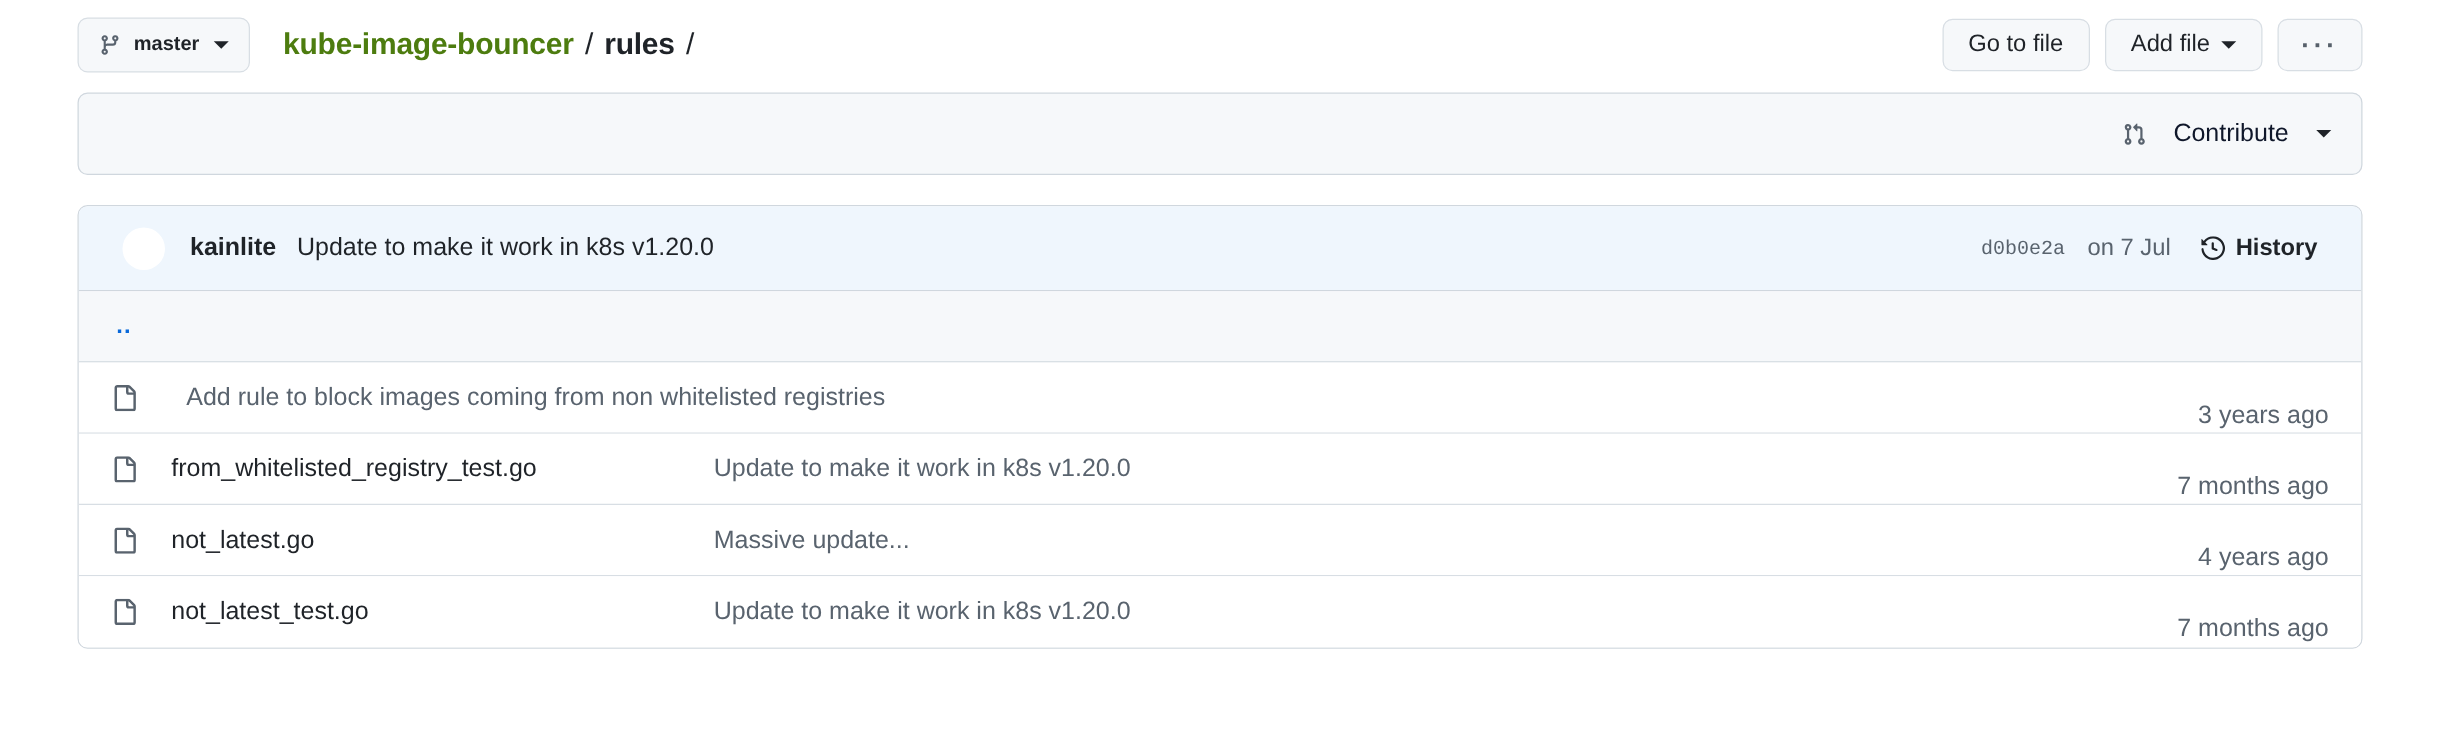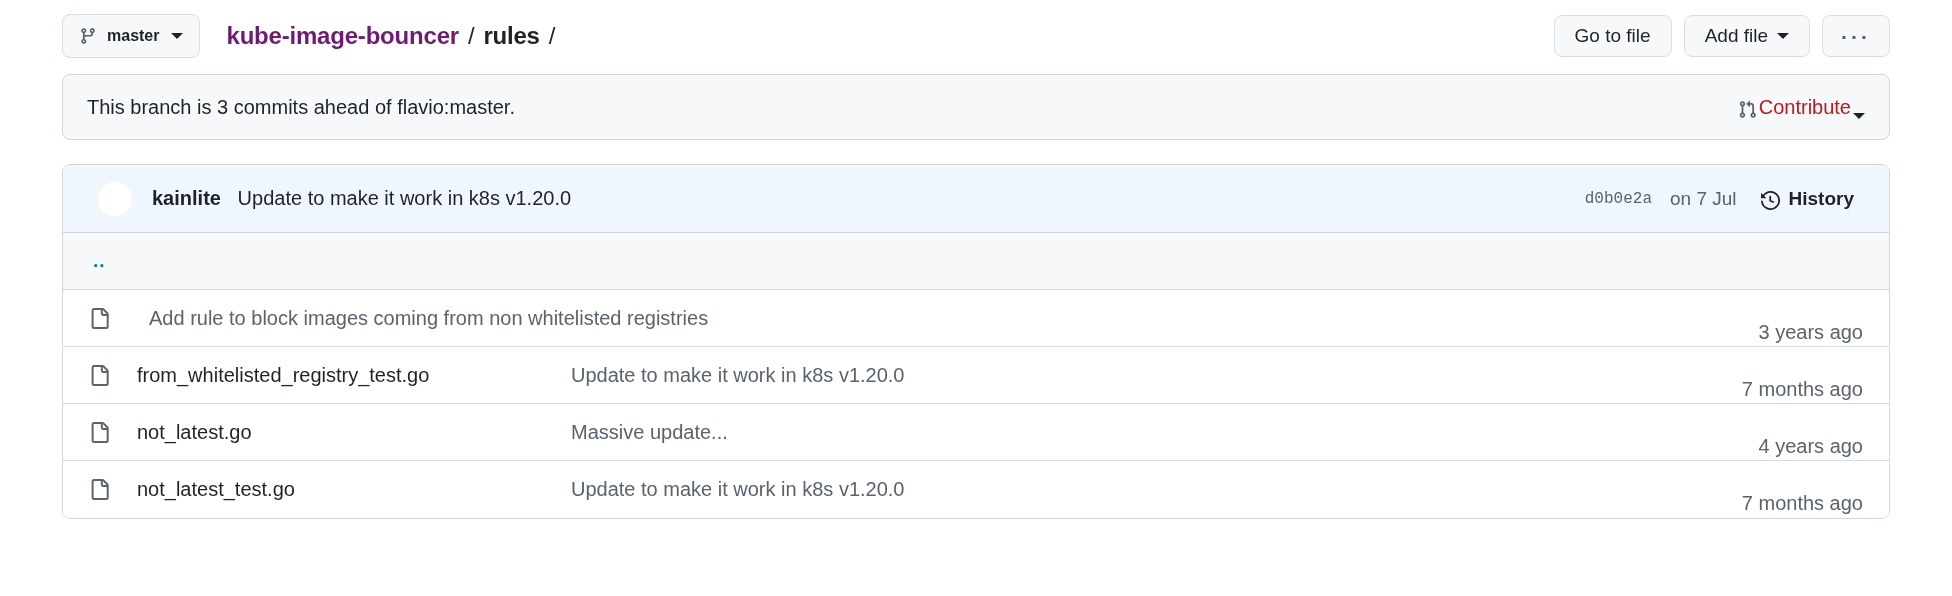--- a/index.html
+++ b/index.html
@@ -67,21 +67,21 @@
     margin-left: 26px;
     font-size: 24px;
     font-weight: 700;
     letter-spacing: -0.2px;
     white-space: nowrap;
     display: flex;
     align-items: baseline;
     gap: 0;
   }
   .breadcrumb .repo-link {
-    color: #701a75;
+    color: #4d7c0f;
     text-decoration: none;
     cursor: pointer;
   }
   .breadcrumb .sep {
     color: #1f2328;
     font-weight: 400;
     padding: 0 9px;
   }
   .breadcrumb .crumb-current {
     color: #1f2328;
@@ -132,24 +132,24 @@
     background: #f6f8fa;
     box-sizing: border-box;
   }
   .branch-banner .status-text {
     font-size: 20px;
     color: #1f2328;
   }
   .contribute-btn {
     margin-left: auto;
     display: inline-flex;
-    align-items: flex-end;
-    gap: 2px;
-    font-size: 20px;
-    color: #b91c1c;
+    align-items: center;
+    gap: 22px;
+    font-size: 20px;
+    color: #0f172a;
     cursor: pointer;
     white-space: nowrap;
   }
 
   
   .file-table {
     margin-top: 24px;
     border: 1px solid #d0d7de;
     border-radius: 8px;
     overflow: hidden;
@@ -200,21 +200,21 @@
     font-size: 16px;
     color: #59636e;
     cursor: pointer;
   }
   .commit-date {
     font-size: 19px;
     color: #59636e;
   }
   .history-link {
     display: inline-flex;
-    align-items: flex-end;
+    align-items: center;
     gap: 9px;
     font-size: 19px;
     font-weight: 700;
     color: #1f2328;
     cursor: pointer;
     margin-left: 6px;
   }
 
   .row-parent {
     display: flex;
@@ -315,21 +315,20 @@
         <span>Add file</span>
         <span class="caret"></span>
       </div>
       <div class="btn kebab">
         <span>···</span>
       </div>
     </div>
   </div>
 
   <div class="branch-banner">
-    <span class="status-text">This branch is 3 commits ahead of flavio:master.</span>
     <div class="contribute-btn">
       <span class="icon">
         <svg width="19" height="19" viewBox="0 0 16 16" fill="#59636e" aria-hidden="true">
           <path d="M7.177 3.073 9.573.677A.25.25 0 0 1 10 .854v4.792a.25.25 0 0 1-.427.177L7.177 3.427a.25.25 0 0 1 0-.354ZM3.75 2.5a.75.75 0 1 0 0 1.5.75.75 0 0 0 0-1.5Zm-2.25.75a2.25 2.25 0 1 1 3 2.122v5.256a2.251 2.251 0 1 1-1.5 0V5.372A2.25 2.25 0 0 1 1.5 3.25ZM11 2.5h-1V4h1a1 1 0 0 1 1 1v5.628a2.251 2.251 0 1 0 1.5 0V5A2.5 2.5 0 0 0 11 2.5Zm1 10.25a.75.75 0 1 1 1.5 0 .75.75 0 0 1-1.5 0ZM3.75 12a.75.75 0 1 0 0 1.5.75.75 0 0 0 0-1.5Z"></path>
         </svg>
       </span>
       <span>Contribute</span>
       <span class="caret"></span>
     </div>
   </div>

